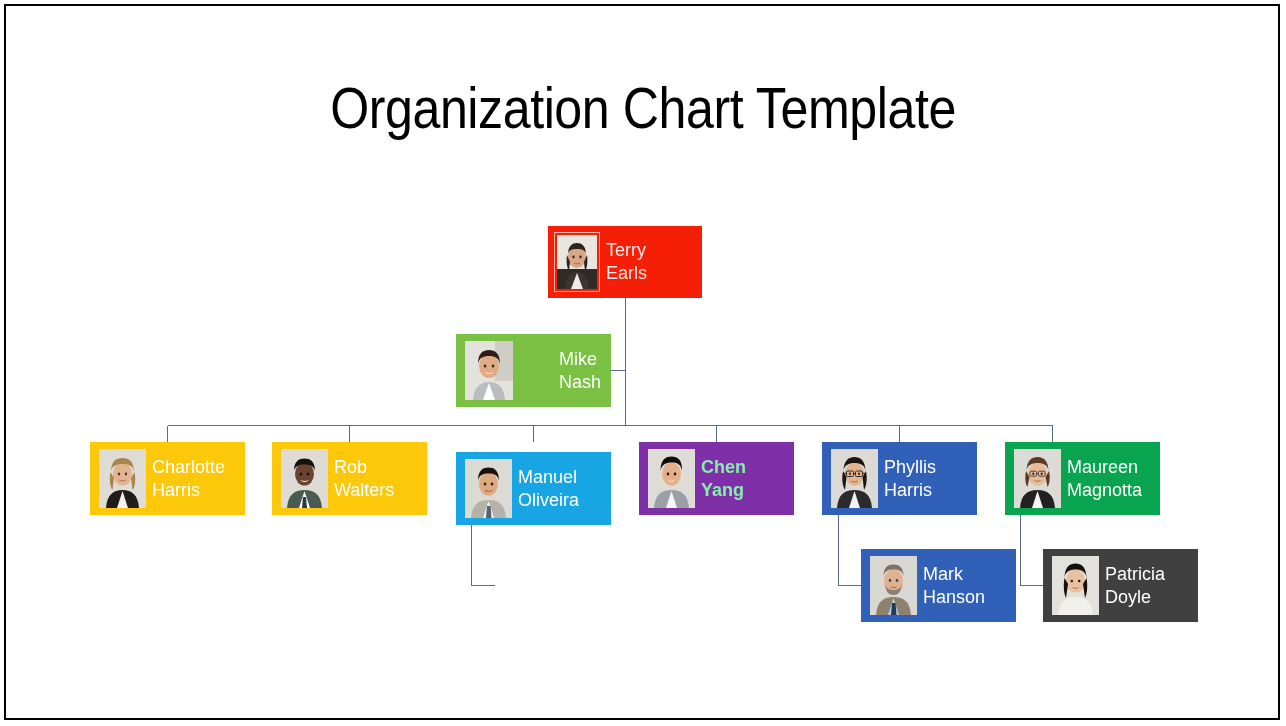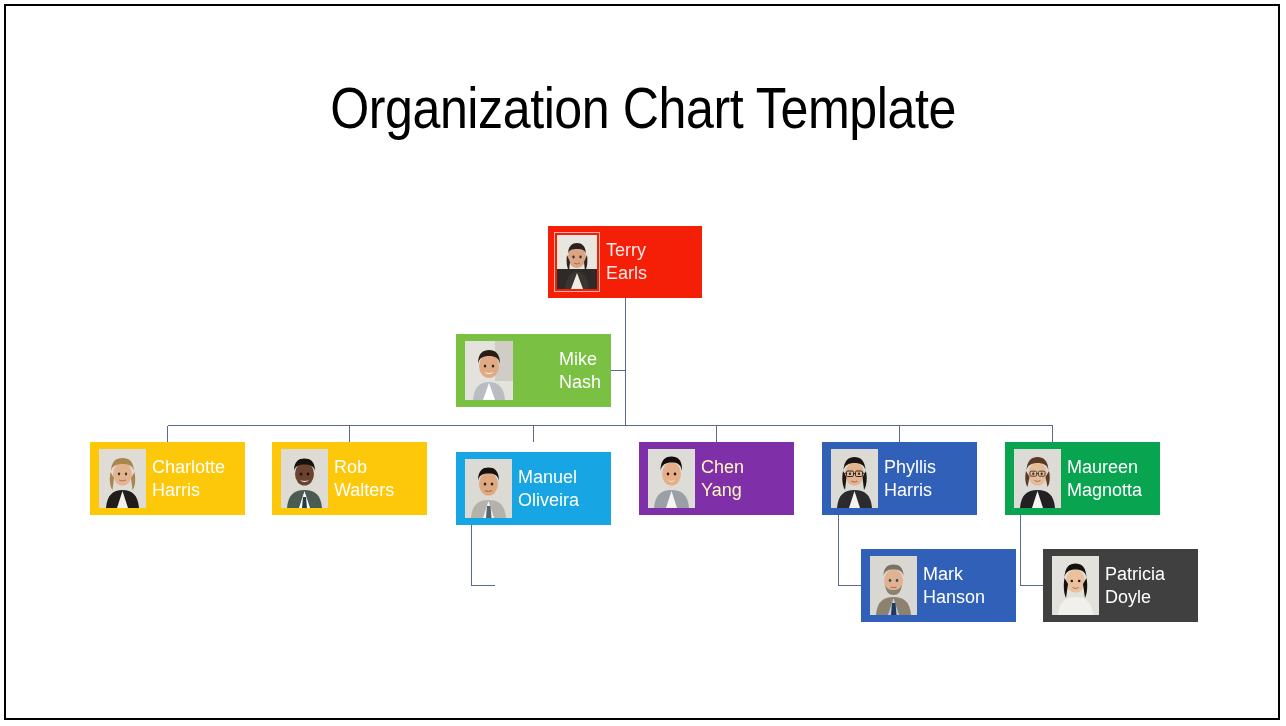--- a/index.html
+++ b/index.html
@@ -230,21 +230,21 @@
         <rect width="47" height="59" fill="#dedcd7"></rect>
         <path d="M6 59 C7 46 13 41 23.5 41 C34 41 40 46 41 59 Z" fill="#9aa0a6"></path>
         <path d="M23.5 42 L29 59 L18 59 Z" fill="#f6f5f2"></path>
         <ellipse cx="23.5" cy="25" rx="9.5" ry="11.5" fill="#e5b089"></ellipse>
         <path d="M12.5 22 C12.5 10 18 7.5 23.5 7.5 C29.5 7.5 34.5 10.5 34 22 C33 15 29 13.5 23.5 13.5 C18 13.5 13.5 15.5 12.5 22 Z" fill="#120d0a"></path>
         <ellipse cx="20" cy="25" rx="1.3" ry="1.4" fill="#1c1410"></ellipse>
         <ellipse cx="27" cy="25" rx="1.3" ry="1.4" fill="#1c1410"></ellipse>
         <path d="M19.5 31 Q23.5 34.5 27.5 31 Q23.5 32.8 19.5 31 Z" fill="#ffffff"></path>
       </svg>
     </div>
-    <div class="label" style="color: #fef9c3;">Chen
+    <div class="label" style="color: #86efac; font-weight: bold;">Chen
 Yang</div>
   </div>
 
   <div class="node" style="left:822px; top:442px; width:155px; height:73px; background:#3060b8;">
     <div class="photo-wrap" style="width:47px; height:59px; margin-left:9px;">
       <svg class="photo" width="47" height="59" viewBox="0 0 47 59">
         <rect width="47" height="59" fill="#dcdad5"></rect>
         <path d="M6 59 C7 46 13 41 23.5 41 C34 41 40 46 41 59 Z" fill="#2b2a2c"></path>
         <path d="M23.5 42 L29 59 L18 59 Z" fill="#f3f2ee"></path>
         <ellipse cx="23.5" cy="25" rx="9.5" ry="11.5" fill="#e3b48d"></ellipse>

